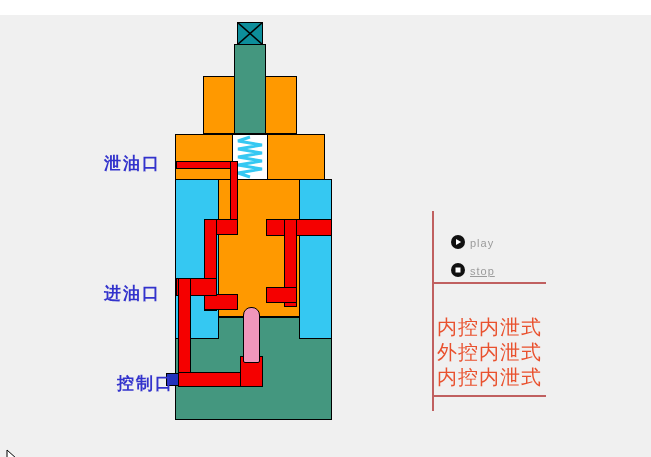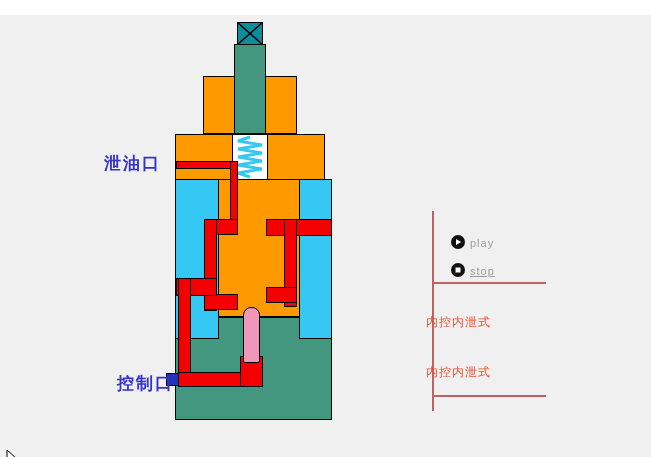--- a/index.html
+++ b/index.html
@@ -58,22 +58,22 @@
   .hline2{left:432px;top:380px;width:114px;height:2px;}
 
   .ctlbtn{position:absolute;width:14px;height:14px;cursor:pointer;border:none;}
   .playbtn{left:451px;top:220px;}
   .stopbtn{left:451px;top:248px;}
   .ctllabel{position:absolute;color:#9b9b9b;font-size:11px;letter-spacing:1px;}
   .lab-play{left:470px;top:222px;text-align:center;}
   .lab-stop{left:470px;top:250px;text-decoration:underline;}
 
   .menuitem{
-    position:absolute;left:426px;color:var(--menu-text-red,#e9512e);
-    font-family:Liberation Serif, serif;font-size:12px;letter-spacing:1px;
+    position:absolute;left:437px;color:var(--menu-text-red,#e9512e);
+    font-family:Liberation Serif, serif;font-size:20px;letter-spacing:1px;
     white-space:nowrap;cursor:pointer;
   }
   .mi0{top:299px;}
   .mi1{top:324px;}
   .mi2{top:349px;}
 
   .cursor{position:absolute;left:6px;top:434px;width:12px;height:17px;border:none;}
 </style>
 </head>
 <body>
@@ -110,20 +110,21 @@
   <div class="sh red barR"></div>
   <div class="sh red tabR"></div>
   <div class="sh red inletBand"></div>
   <div class="sh red inletPipe"></div>
   <div class="sh red bottomChan"></div>
   <div class="sh red riser"></div>
   <div class="sh piston"></div>
   <div class="sh portMarker"></div>
 
   <div class="portlabel lab-drain">泄油口</div>
+  <div class="portlabel lab-inlet">进油口</div>
   <div class="portlabel lab-control">控制口</div>
 
   <div class="pline vline"></div>
   <div class="pline hline1"></div>
   <div class="pline hline2"></div>
 
   <div class="ctlbtn playbtn">
     <svg width="14" height="14" viewBox="0 0 14 14">
       <circle cx="7" cy="7" r="7" fill="#111"></circle>
       <path d="M5,4 L10.2,7 L5,10 Z" fill="#fff"></path>
@@ -133,20 +134,21 @@
 
   <div class="ctlbtn stopbtn">
     <svg width="14" height="14" viewBox="0 0 14 14">
       <circle cx="7" cy="7" r="7" fill="#111"></circle>
       <rect x="4.5" y="4.5" width="5" height="5" fill="#fff"></rect>
     </svg>
   </div>
   <div class="ctllabel lab-stop">stop</div>
 
   <div class="menuitem mi0">内控内泄式</div>
+  <div class="menuitem mi1">外控内泄式</div>
   <div class="menuitem mi2">内控内泄式</div>
 
   <div class="cursor">
     <svg width="12" height="17" viewBox="0 0 12 17">
       <path d="M1,1 L1,14 L4.6,11 L6.8,15.6 L9,14.6 L6.8,10 L11,10 Z" fill="#fff" stroke="#000" stroke-width="1"></path>
     </svg>
   </div>
 
 </div>
 

